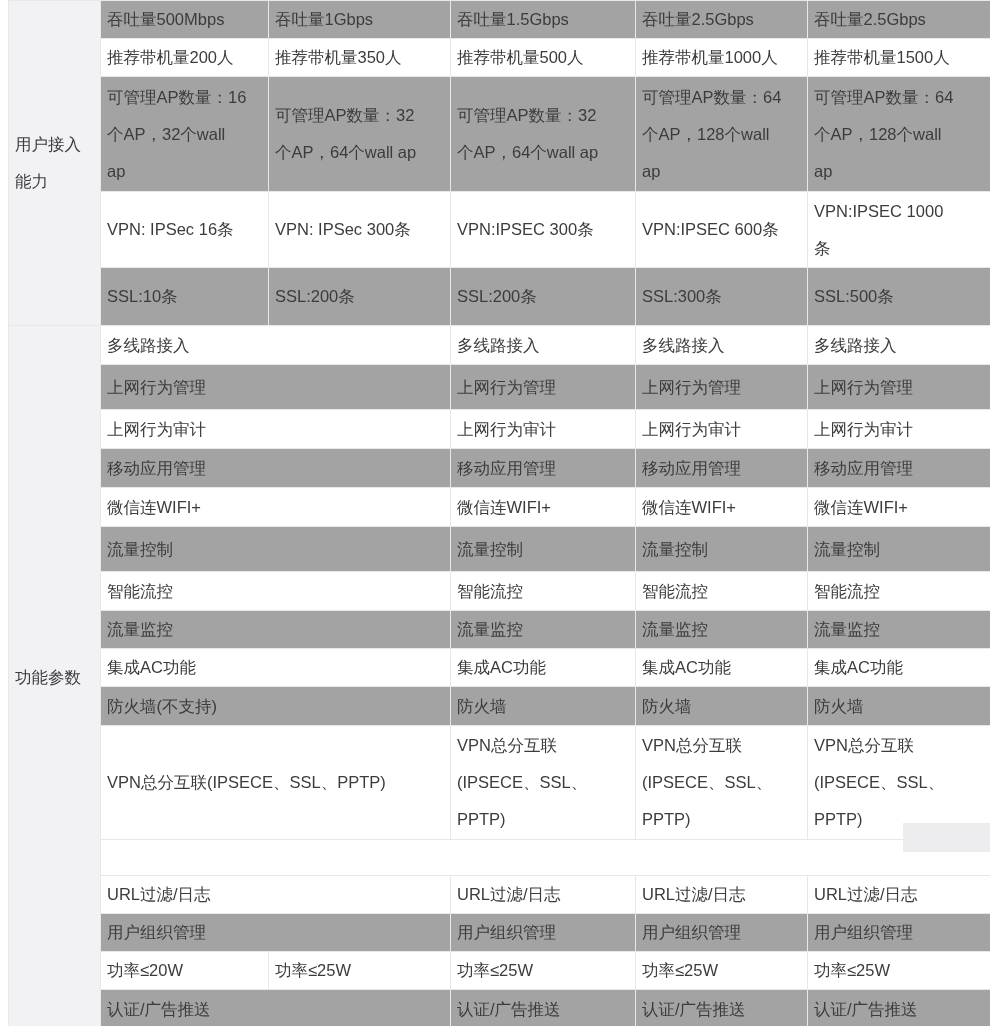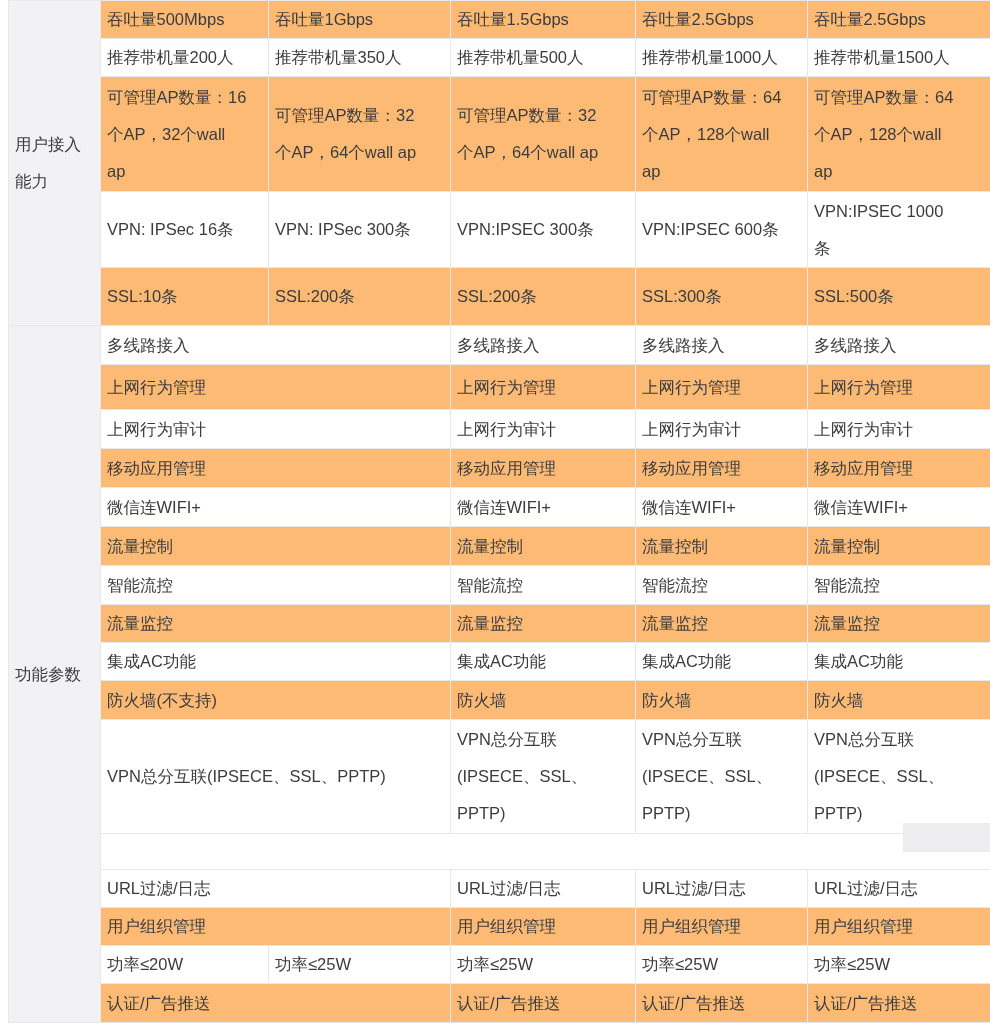--- a/index.html
+++ b/index.html
@@ -31,21 +31,21 @@
     border: 1px solid #e8e8ea;
     padding: 0 6px;
     vertical-align: middle;
     white-space: pre-line;
     line-height: 37px;
     overflow: hidden;
     text-align: left;
     font-weight: 400;
   }
   tr.gray td {
-    background: #fdba74;
+    background: #a3a3a3;
   }
   tr.white td {
     background: #ffffff;
   }
   table.spec td.label-cell {
     background: #f2f2f4;
   }
   table.spec td.empty-cell {
     background: #ffffff;
   }
@@ -142,21 +142,21 @@
           <td>移动应用管理</td>
           <td>移动应用管理</td>
           <td>移动应用管理</td>
         </tr>
         <tr class="white" style="height: 39px;">
           <td colspan="2">微信连WIFI+</td>
           <td>微信连WIFI+</td>
           <td>微信连WIFI+</td>
           <td>微信连WIFI+</td>
         </tr>
-        <tr class="gray" style="height: 39px;">
+        <tr class="gray" style="height: 45px;">
           <td colspan="2">流量控制</td>
           <td>流量控制</td>
           <td>流量控制</td>
           <td>流量控制</td>
         </tr>
         <tr class="white" style="height: 39px;">
           <td colspan="2">智能流控</td>
           <td>智能流控</td>
           <td>智能流控</td>
           <td>智能流控</td>

